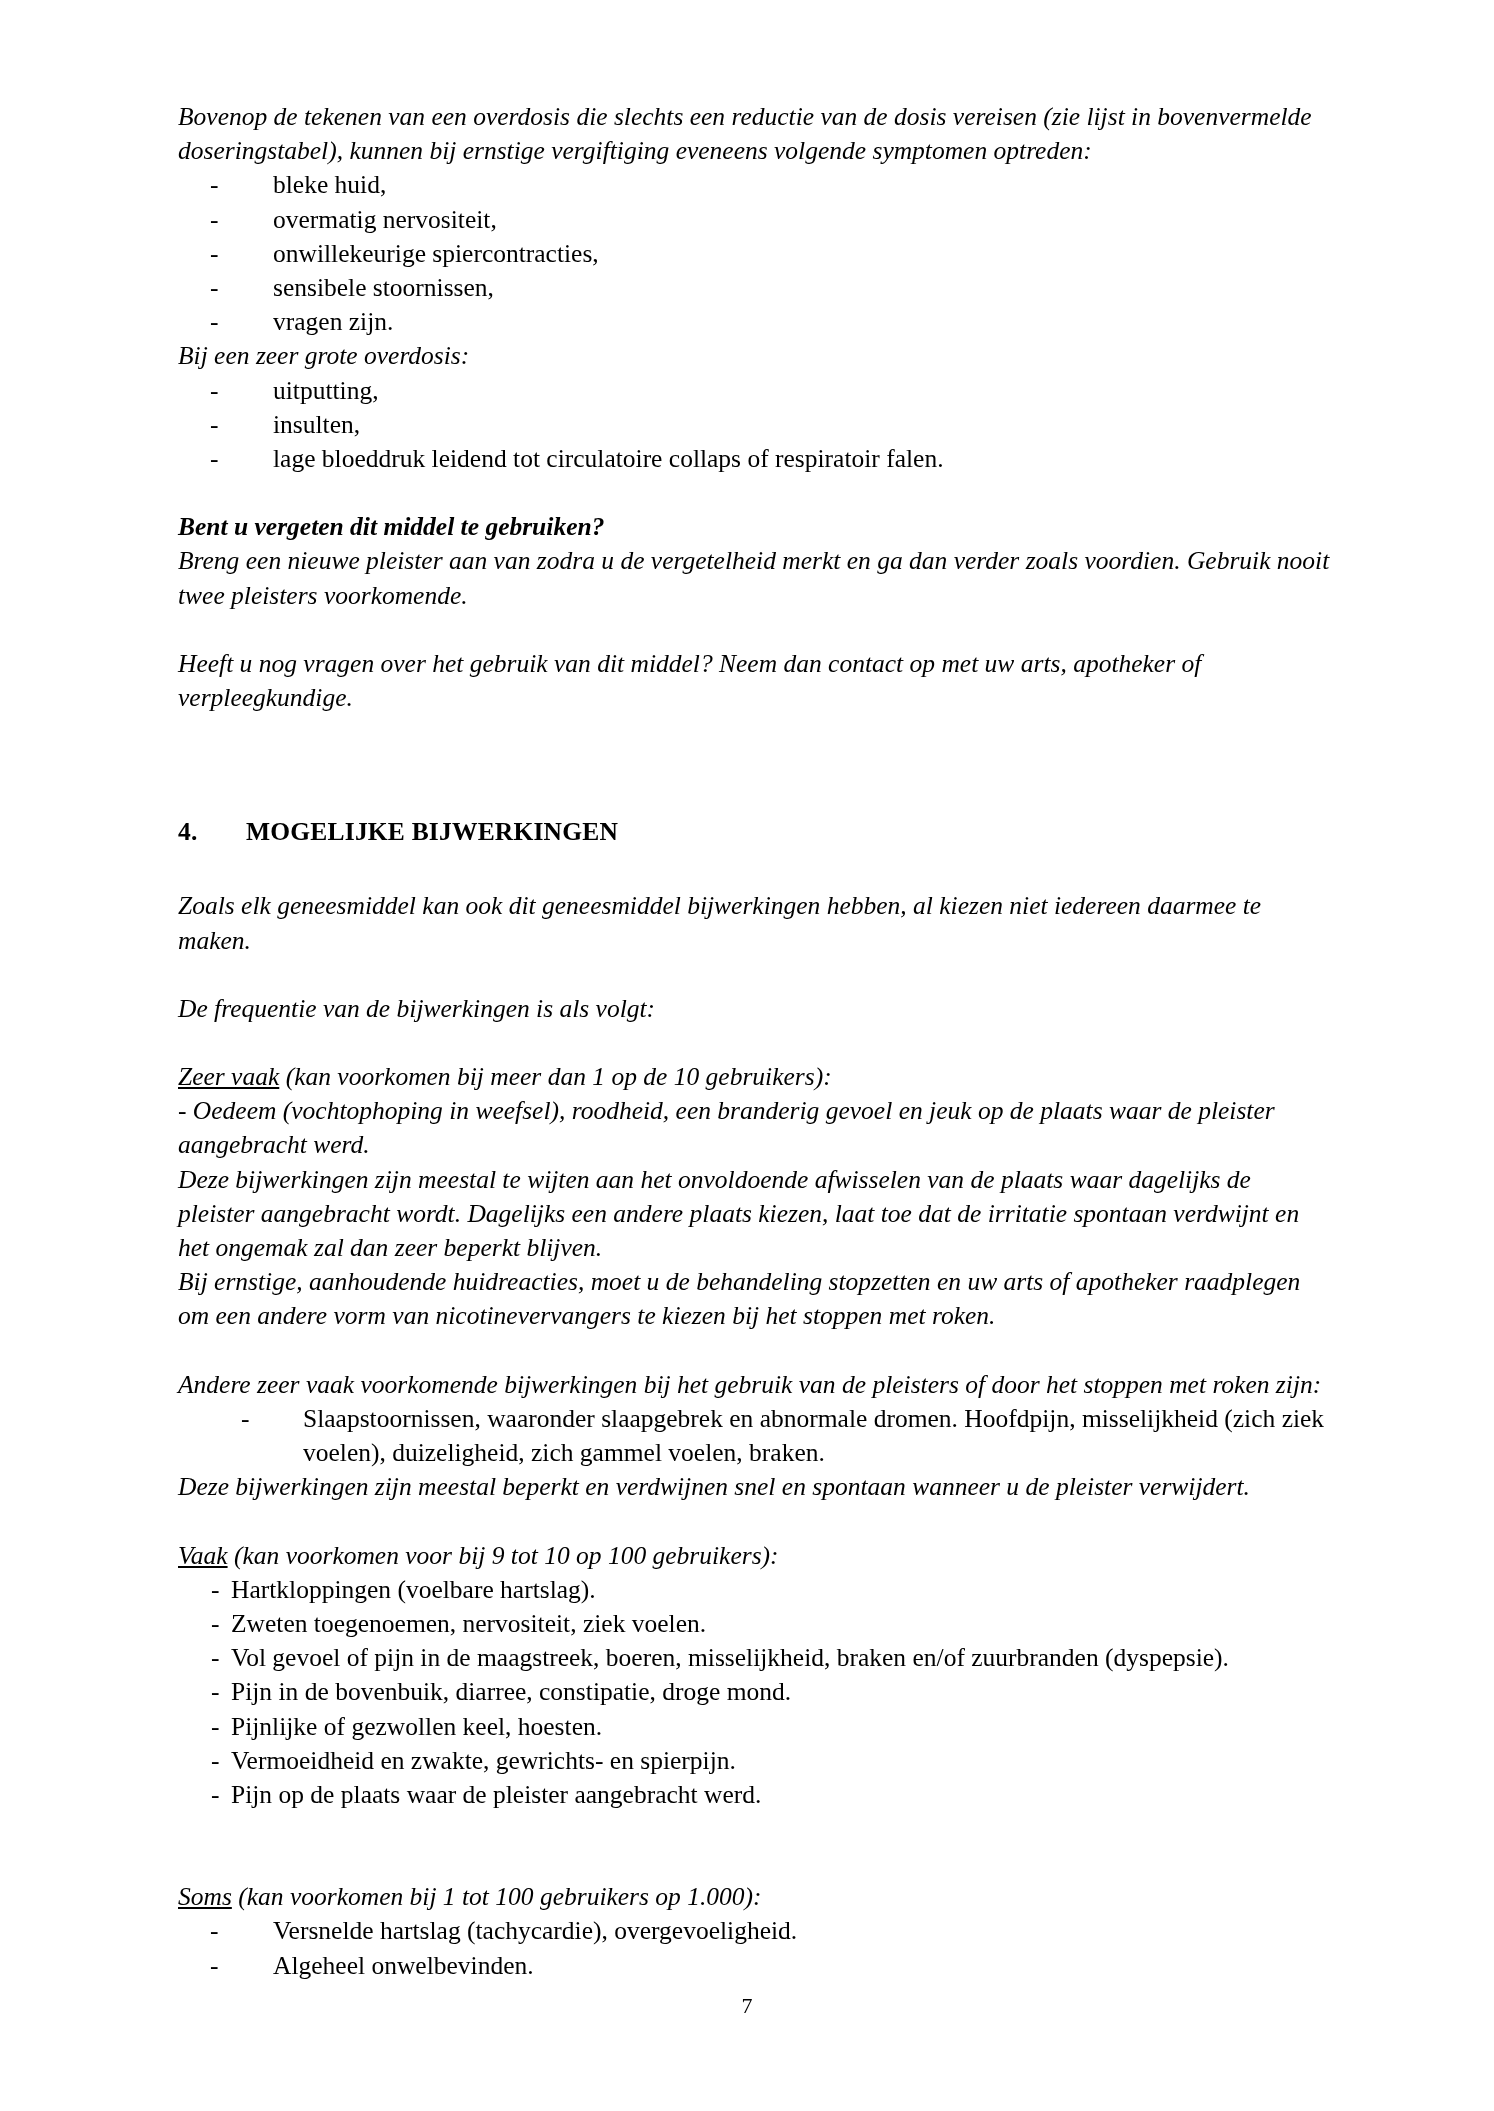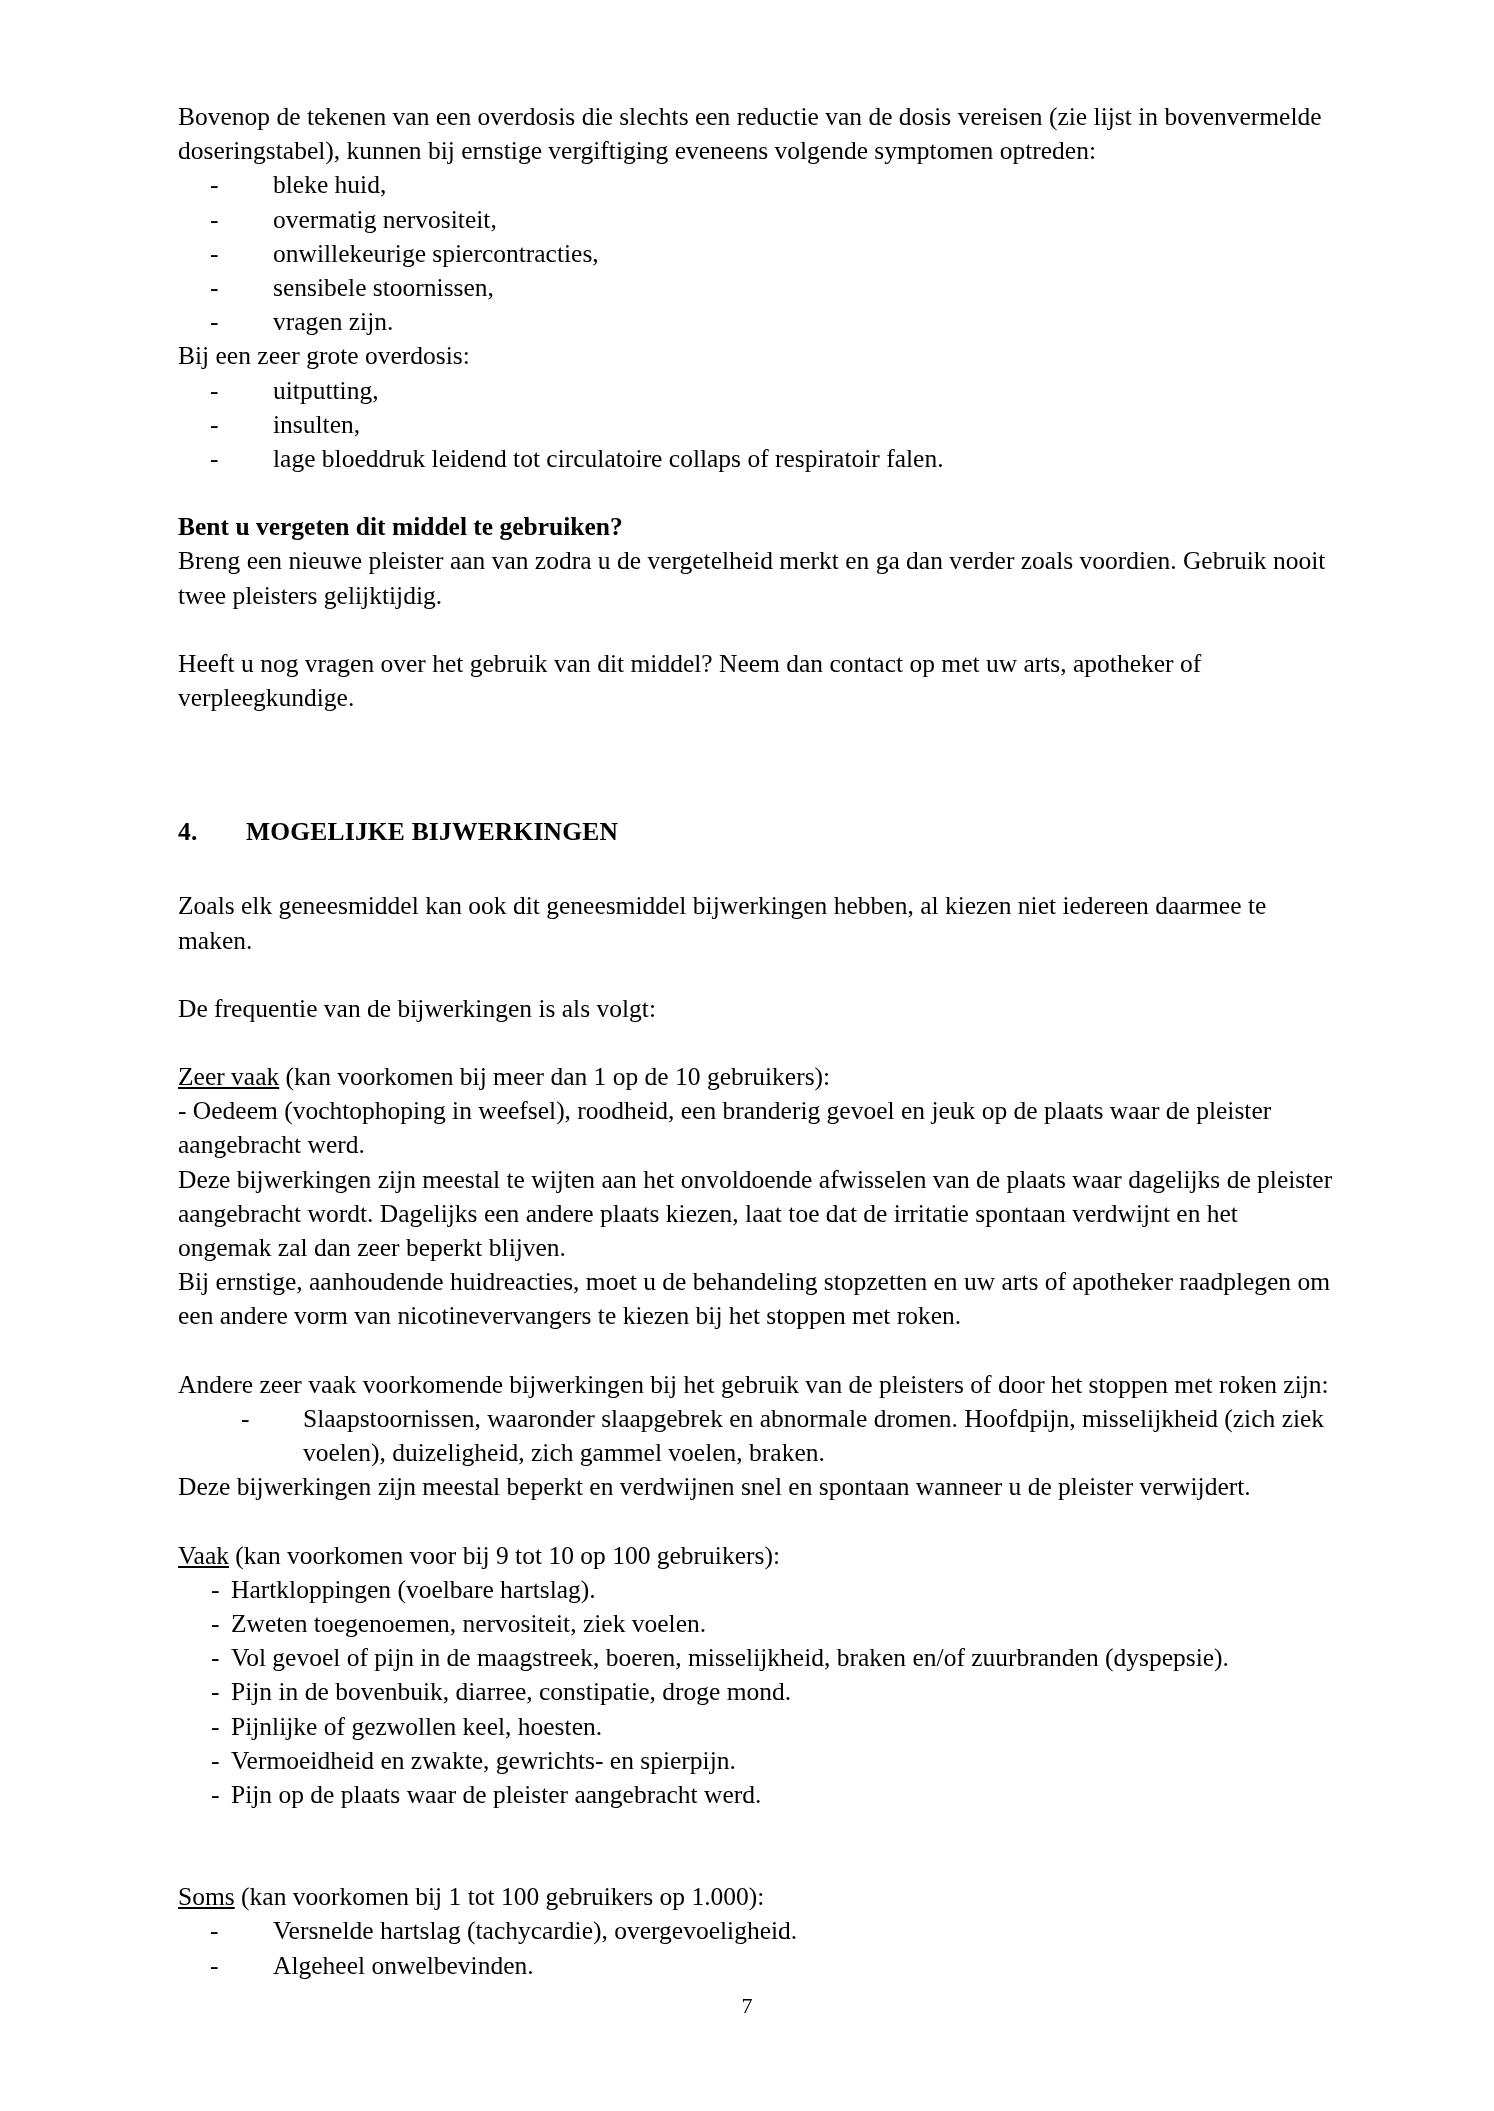--- a/index.html
+++ b/index.html
@@ -20,20 +20,21 @@
     padding: 100px 115px 0 178px;
     overflow: hidden;
   }
   .content {
     width: 1155px;
     font-size: 25.5px;
     line-height: 34.2px;
   }
   p {
     margin: 0;
+    font-style: italic;
   }
   .para {
     margin: 0;
   }
   .spacer-small { height: 34px; }
   .spacer-med { height: 40px; }
   .spacer-large { height: 68px; }
   .spacer-xl { height: 100px; }
 
   .bold { font-weight: bold; }
@@ -143,21 +144,21 @@
       </li>
       <li>
         <span class="marker">-</span>
         <span class="txt">lage bloeddruk leidend tot circulatoire collaps of respiratoir falen.</span>
       </li>
     </ul>
 
     <div class="spacer-small"></div>
 
     <p class="para bold">Bent u vergeten dit middel te gebruiken?</p>
-    <p class="para">Breng een nieuwe pleister aan van zodra u de vergetelheid merkt en ga dan verder zoals voordien. Gebruik nooit twee pleisters gelijktijdig.</p>
+    <p class="para">Breng een nieuwe pleister aan van zodra u de vergetelheid merkt en ga dan verder zoals voordien. Gebruik nooit twee pleisters voorkomende.</p>
 
     <div class="spacer-small"></div>
 
     <p class="para">Heeft u nog vragen over het gebruik van dit middel? Neem dan contact op met uw arts, apotheker of verpleegkundige.</p>
 
     <div class="spacer-xl"></div>
 
     <div class="section-head">
       <span class="num">4.</span>
       <span class="title">MOGELIJKE BIJWERKINGEN</span>

